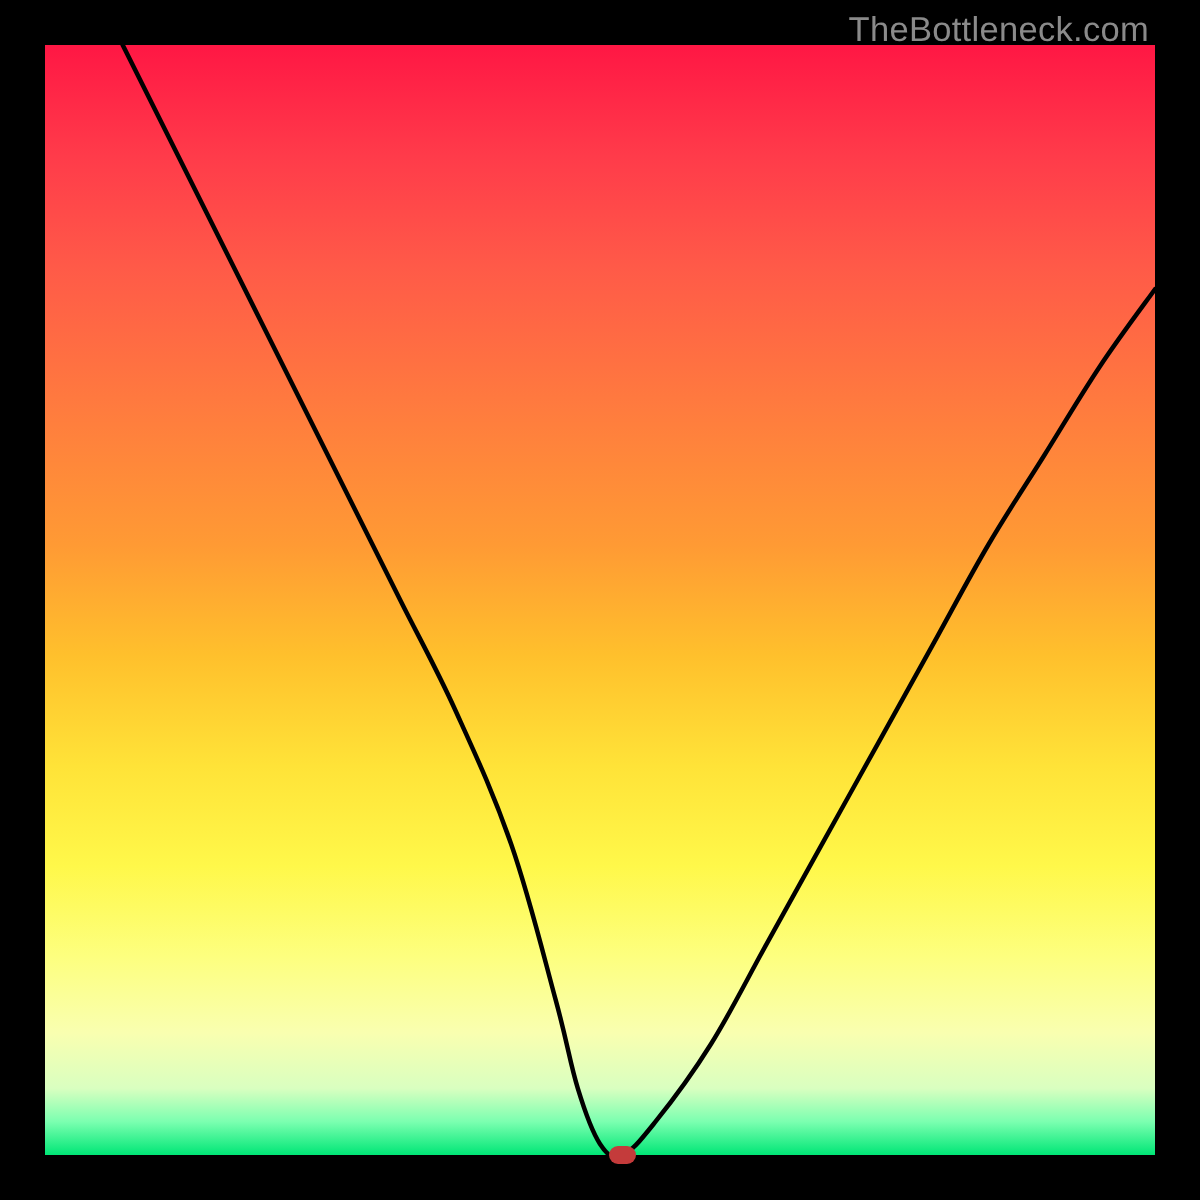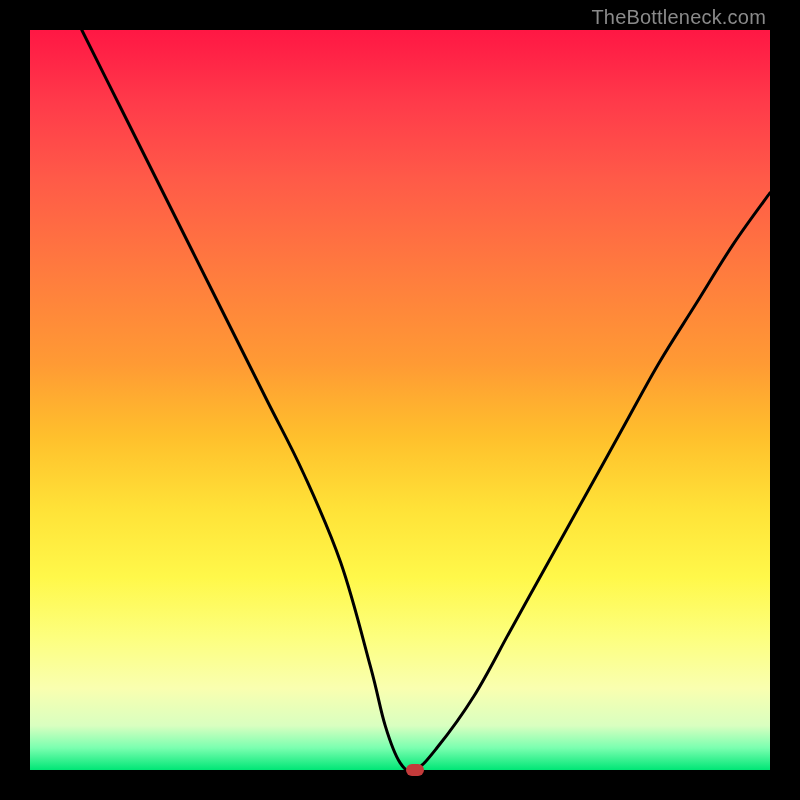--- a/index.html
+++ b/index.html
@@ -38,21 +38,21 @@
       #d9ffc0 94%,
       #7bffb0 97%,
       #00e676 100%
     );
   }
   .watermark {
     position: absolute;
     top: 6px;
     right: 34px;
     color: #8a8a8a;
-    font-size: 20px;
+    font-size: 23px;
     font-weight: 500;
     letter-spacing: 0.2px;
   }
   svg.curve {
     position: absolute;
     left: 0;
     top: 0;
     width: 740px;
     height: 740px;
   }

